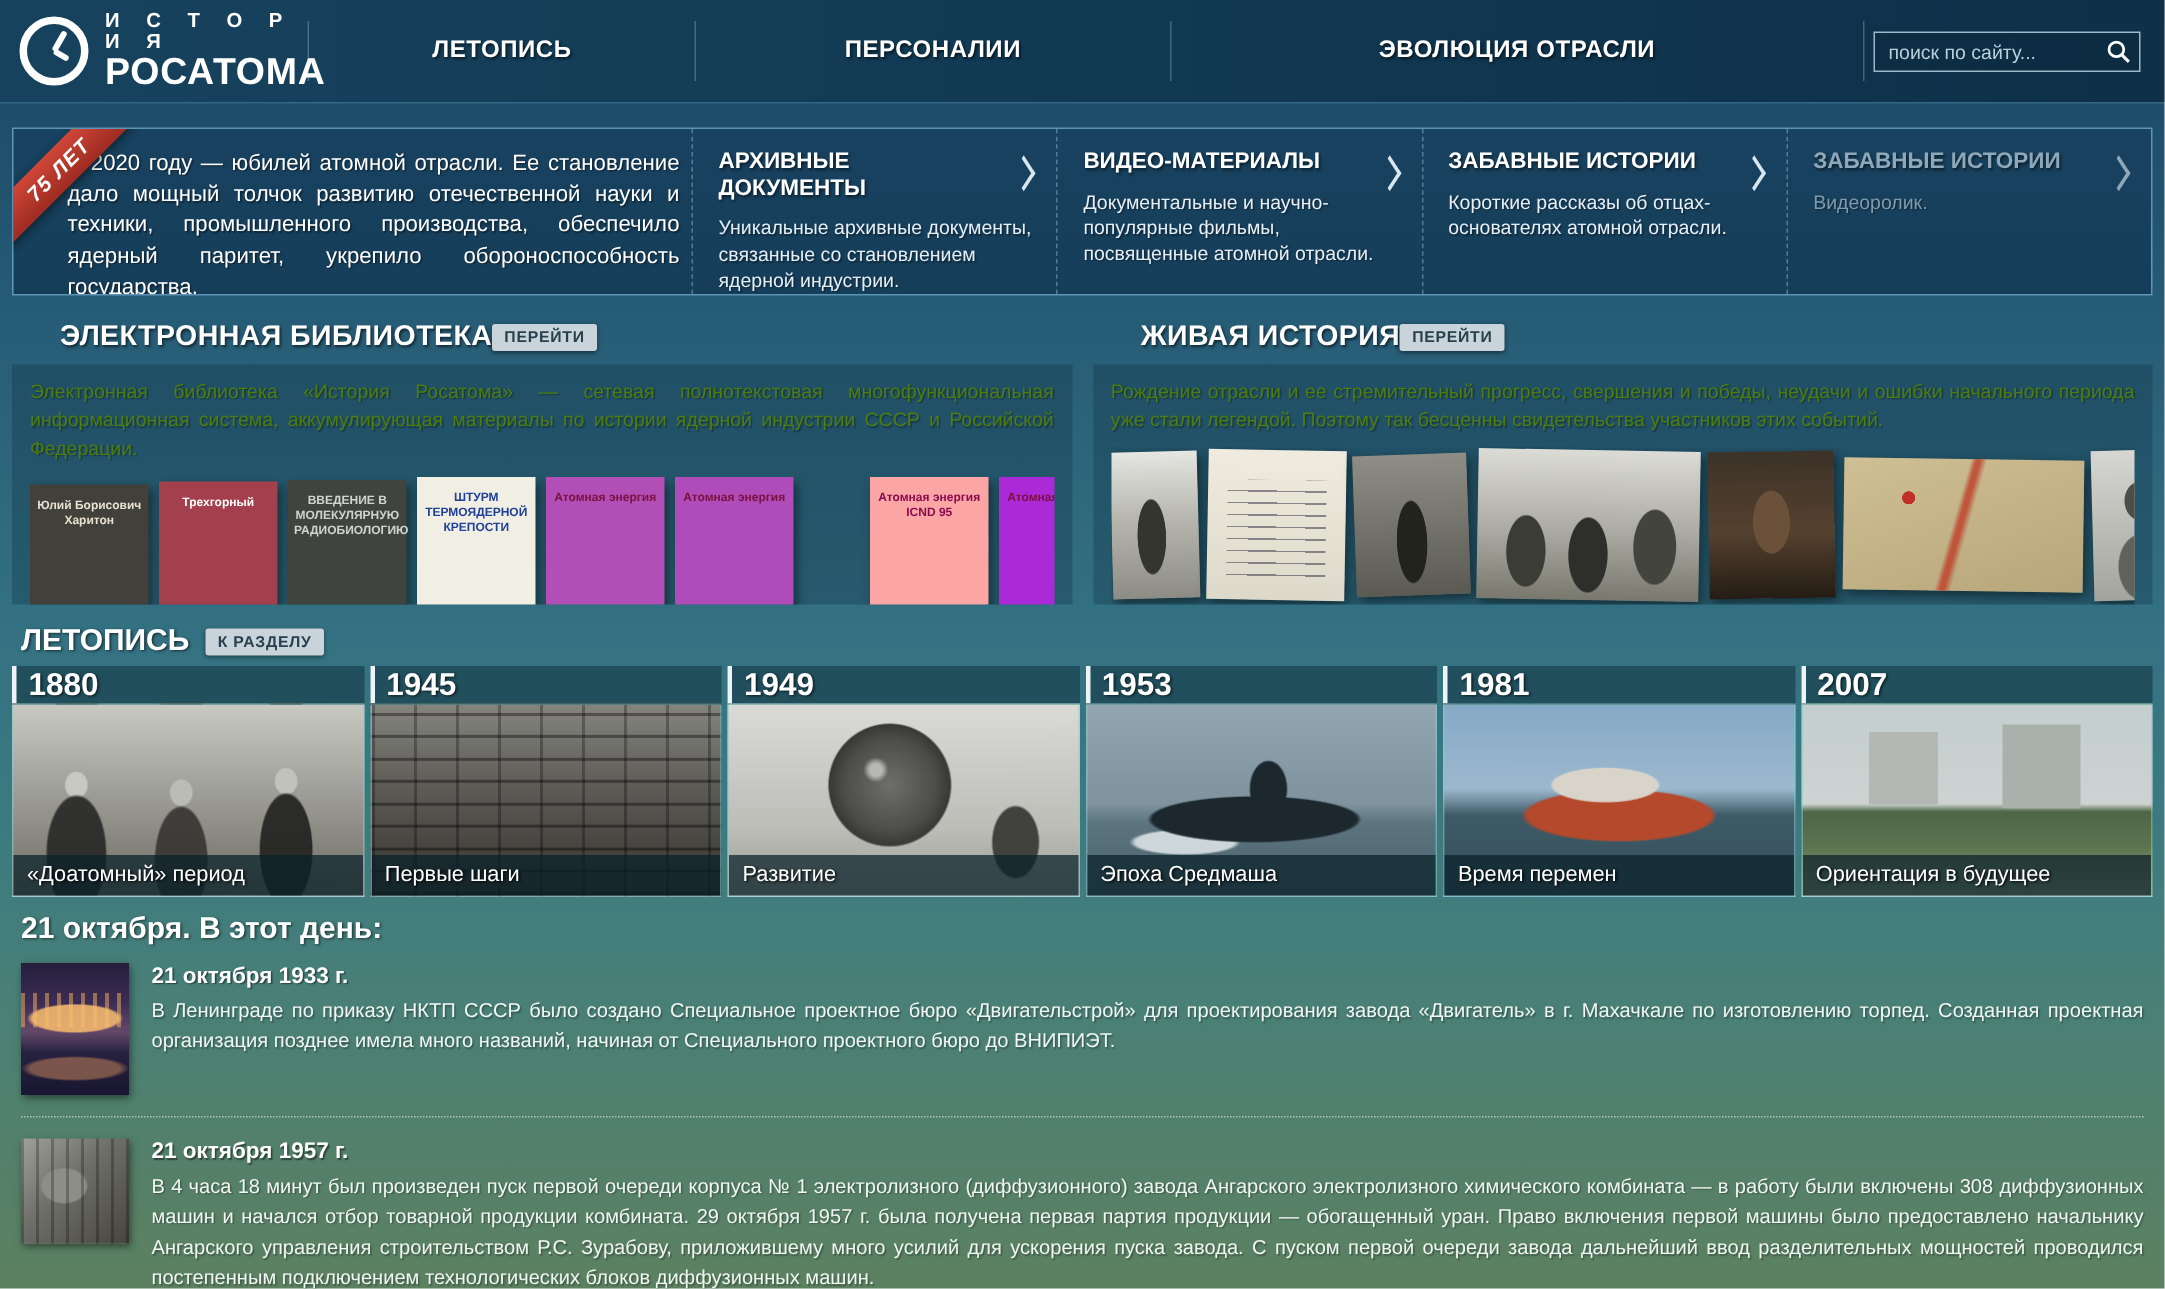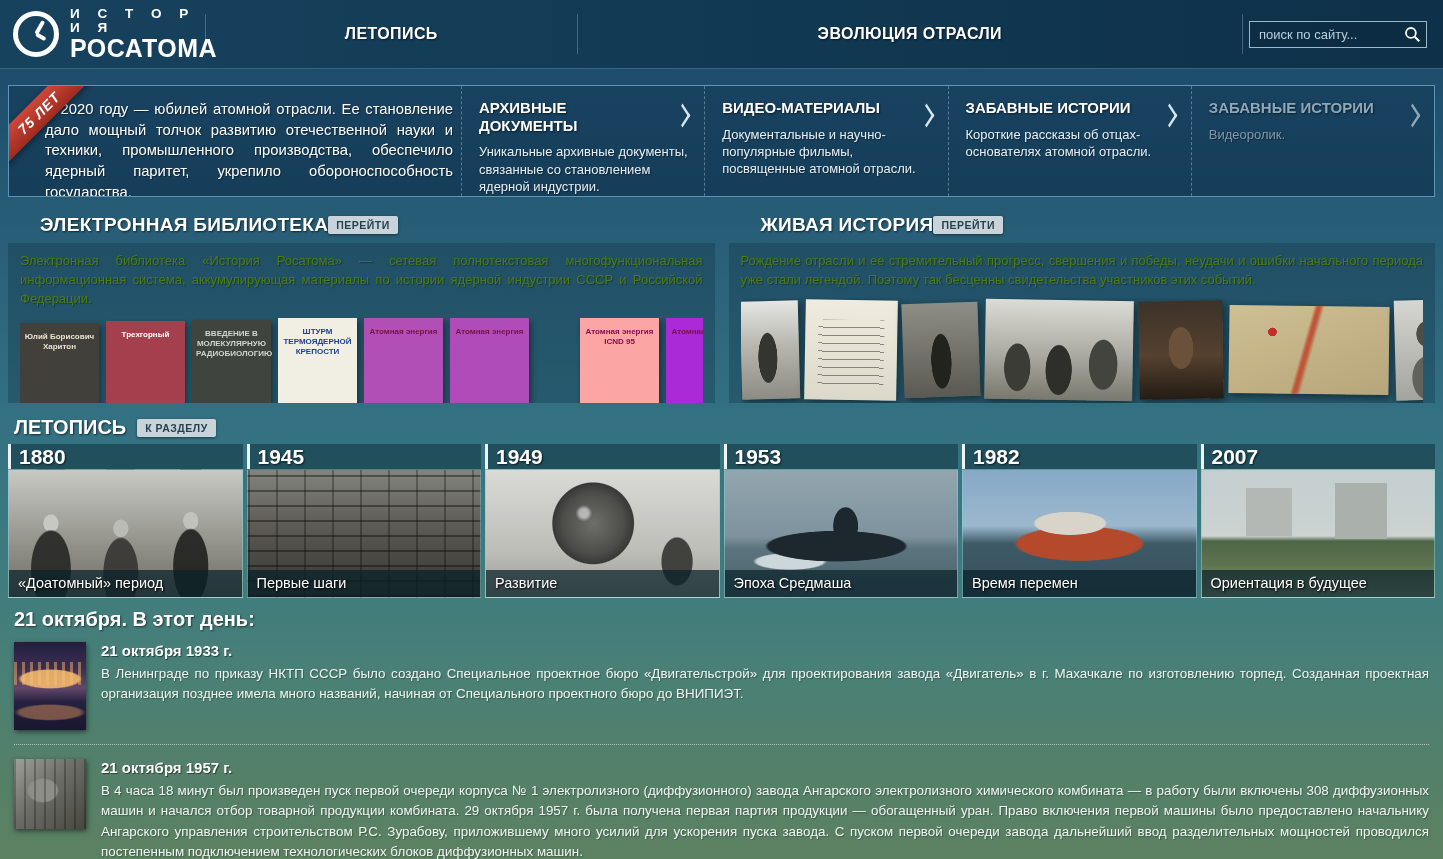--- a/index.html
+++ b/index.html
@@ -189,20 +189,24 @@
       <div class="logo-l2">РОСАТОМА</div>
     </div>
   </div>
   <div class="nav">
 
       <div class="nav-cell idx1">
         <div class="vsep"></div>
         <div class="nav-item">ЛЕТОПИСЬ</div>
       </div>
 
+      <div class="nav-cell idx2">
+        <div class="vsep"></div>
+        <div class="nav-item">ПЕРСОНАЛИИ</div>
+      </div>
 
       <div class="nav-cell idx3">
         <div class="vsep"></div>
         <div class="nav-item">ЭВОЛЮЦИЯ ОТРАСЛИ</div>
       </div>
 
     <div class="vsep"></div>
   </div>
   <div class="search-zone">
     <div class="search-box">
@@ -341,21 +345,21 @@
     </div>
 
     <div class="card idx4">
       <div class="card-year">1953</div>
       <div class="card-photo">
         <div class="card-caption">Эпоха Средмаша</div>
       </div>
     </div>
 
     <div class="card idx5">
-      <div class="card-year">1982</div>
+      <div class="card-year">1981</div>
       <div class="card-photo">
         <div class="card-caption">Время перемен</div>
       </div>
     </div>
 
     <div class="card idx6">
       <div class="card-year">2007</div>
       <div class="card-photo">
         <div class="card-caption">Ориентация в будущее</div>
       </div>

